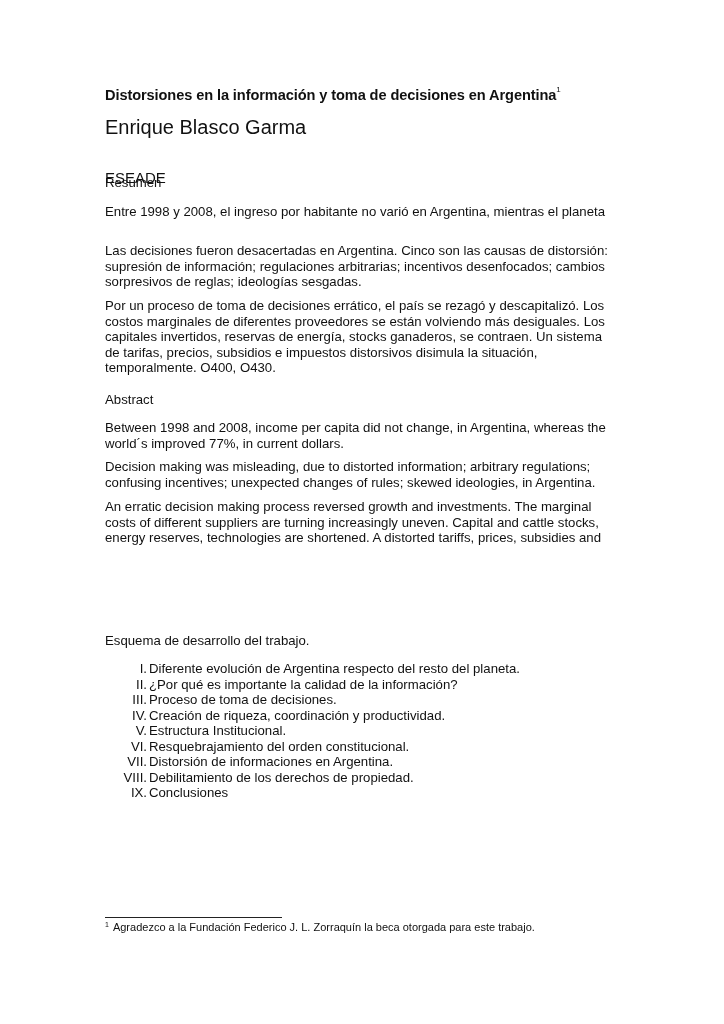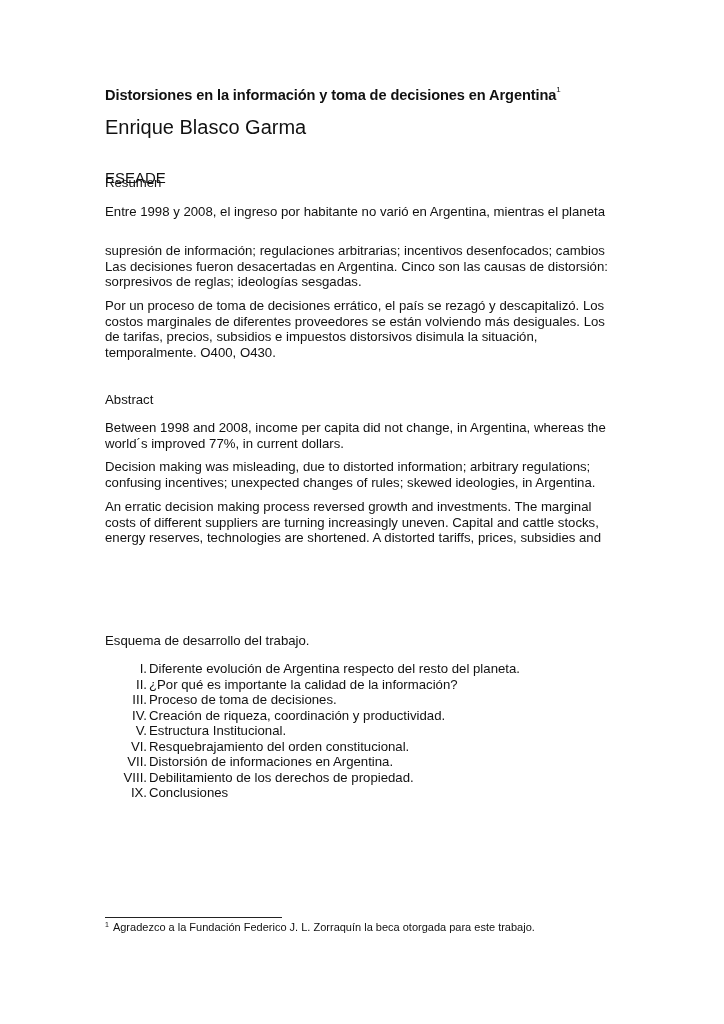--- a/index.html
+++ b/index.html
@@ -34,28 +34,29 @@
   <div class="abs author">Enrique Blasco Garma</div>
   <div class="abs inst">ESEADE</div>
 
   <div class="abs heading" style="top:175px">Resumen</div>
 
   <div class="para" style="top:204px">
     <span class="ln">Entre 1998 y 2008, el ingreso por habitante no varió en Argentina, mientras el planeta</span>
   </div>
 
   <div class="para" style="top:243px">
+    <span class="ln">Las decisiones fueron desacertadas en Argentina. Cinco son las causas de distorsión:</span>
     <span class="ln">supresión de información; regulaciones arbitrarias; incentivos desenfocados; cambios</span>
-    <span class="ln">Las decisiones fueron desacertadas en Argentina. Cinco son las causas de distorsión:</span>
     <span class="ln">sorpresivos de reglas; ideologías sesgadas.</span>
   </div>
 
   <div class="para" style="top:298px">
     <span class="ln">Por un proceso de toma de decisiones errático, el país se rezagó y descapitalizó. Los</span>
     <span class="ln">costos marginales de diferentes proveedores se están volviendo más desiguales. Los</span>
+    <span class="ln">capitales invertidos, reservas de energía, stocks ganaderos, se contraen. Un sistema</span>
     <span class="ln">de tarifas, precios, subsidios e impuestos distorsivos disimula la situación,</span>
     <span class="ln">temporalmente. O400, O430.</span>
   </div>
 
   <div class="abs heading" style="top:392px">Abstract</div>
 
   <div class="para" style="top:420px">
     <span class="ln">Between 1998 and 2008, income per capita did not change, in Argentina, whereas the</span>
     <span class="ln">world´s improved 77%, in current dollars.</span>
   </div>

